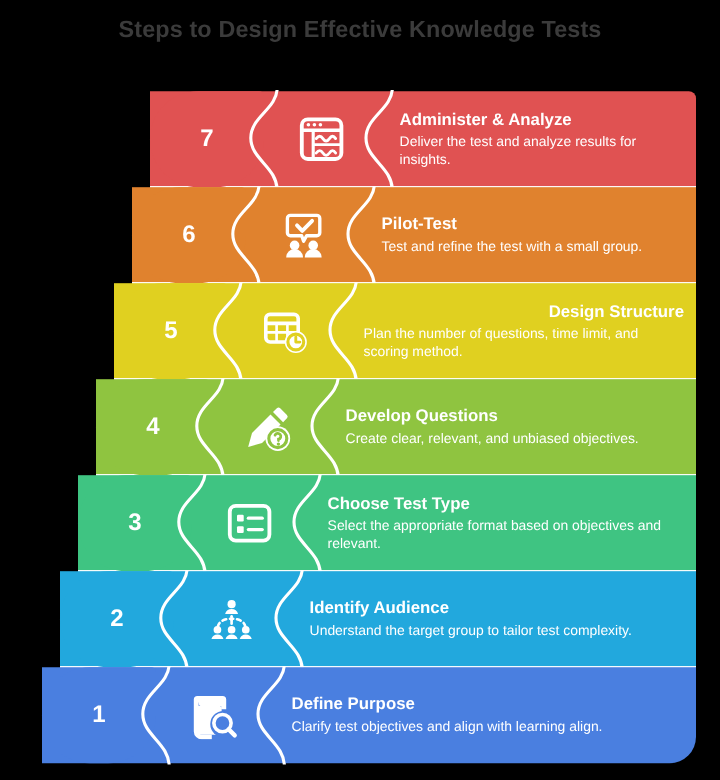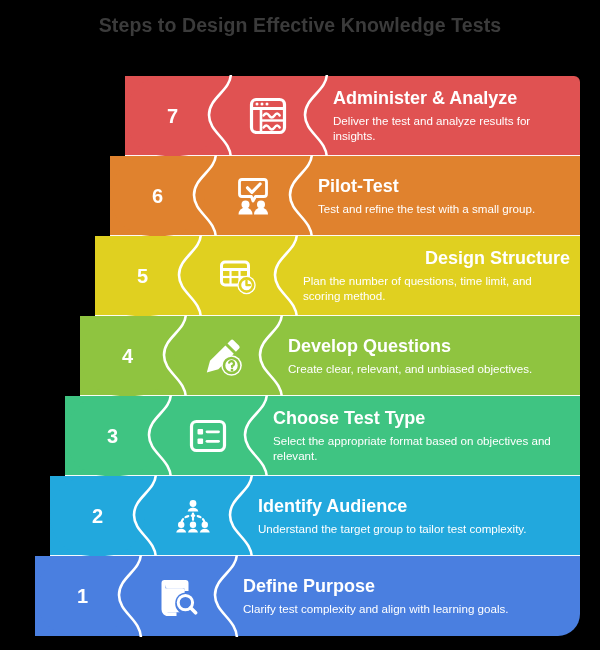--- a/index.html
+++ b/index.html
@@ -113,21 +113,21 @@
     top: 0;
     height: 80px;
     right: 10px;
     display: flex;
     flex-direction: column;
     justify-content: center;
   }
 
   .step-title {
     color: #ffffff;
-    font-size: 18px;
+    font-size: 14px;
     font-weight: bold;
     font-family: "Liberation Sans", sans-serif;
     line-height: 1.15;
     margin-bottom: 4px;
     white-space: nowrap;
   }
 
   .step-desc {
     color: #ffffff;
     font-size: 11.6px;
@@ -351,18 +351,18 @@
         <circle cx="28.2" cy="27.4" r="11" fill="currentColor"></circle>
         <circle cx="27.4" cy="26.6" r="7.2" fill="none" stroke="#fff" stroke-width="3"></circle>
         <line x1="32.6" y1="31.8" x2="37.6" y2="36.8" stroke="#fff" stroke-width="3.6" stroke-linecap="round"></line>
           </svg>
         </div>
         <svg class="divider-svg" viewBox="0 0 40 82" preserveAspectRatio="none" xmlns="http://www.w3.org/2000/svg" aria-hidden="true" style="left: 172px;">
             <path d="M30 -2 C 30 16, 8 22, 8 40, 8 58, 30 64, 30 84" fill="none" stroke="#ffffff" stroke-width="2.6"></path>
           </svg>
         <div class="text-cell" style="left: 208px;">
           <div class="step-title">Define Purpose</div>
-          <div class="step-desc">Clarify test complexity and align with learning goals.</div>
+          <div class="step-desc">Clarify test objectives and align with learning align.</div>
         </div>
       </div>
     </div>
 
 </div>
 
 </body></html>

